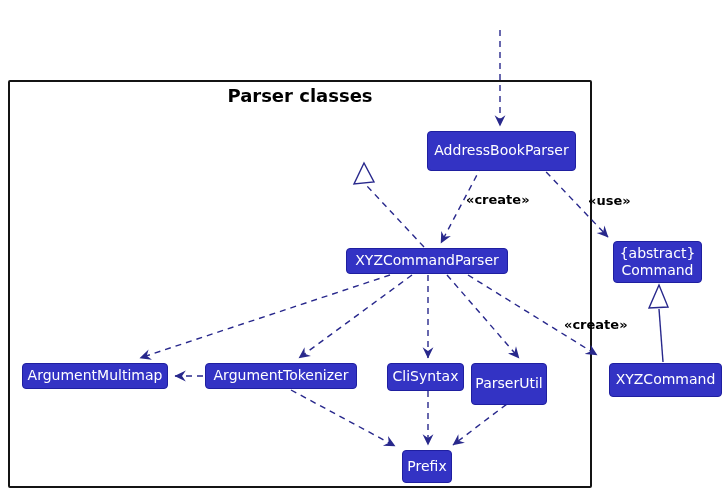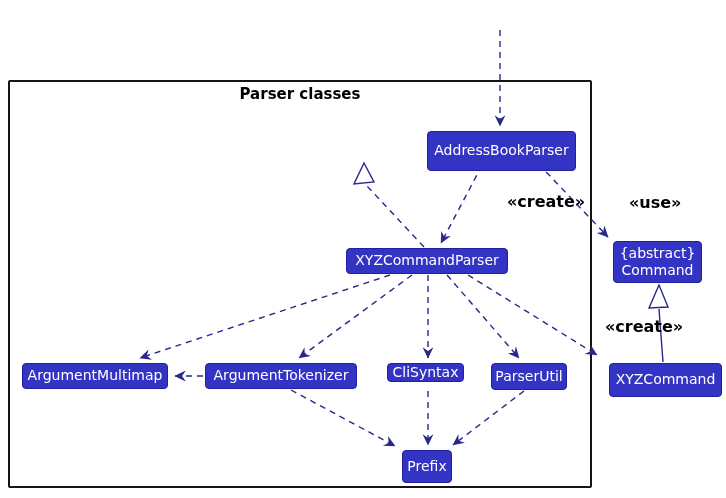--- a/index.html
+++ b/index.html
@@ -6,35 +6,35 @@
   #stage{
     position:relative;width:726px;height:498px;background:#ffffff;overflow:hidden;
     font-family:"DejaVu Sans","Liberation Sans",sans-serif;
   }
   .frame{
     position:absolute;left:8px;top:80px;width:580px;height:404px;
     border:2px solid var(--frame-border,#141414);border-radius:2px;background:transparent;
   }
   .frame-title{
     position:absolute;top:3px;left:0;width:100%;text-align:center;
-    font-weight:bold;font-size:15px;color:#000;
+    font-weight:bold;font-size:18px;color:#000;
   }
   svg.wires{position:absolute;left:0;top:0;z-index:2;}
   .dashed{stroke:var(--arrow,#28288C);stroke-width:1.4;fill:none;stroke-dasharray:6 5;}
   .solid{stroke:var(--arrow,#28288C);stroke-width:1.4;fill:none;}
   .hollow{fill:#ffffff;stroke:var(--arrow,#28288C);stroke-width:1.4;}
   .node{
     position:absolute;z-index:3;background:var(--node-fill,#3333C4);
     border:1px solid var(--node-border,#1F1FA0);border-radius:4px;
     color:var(--node-text,#fff);font-size:14px;line-height:1.25;
     display:flex;flex-direction:column;align-items:center;justify-content:center;
     text-align:center;white-space:nowrap;box-sizing:border-box;
   }
   .edge-label{
-    position:absolute;z-index:4;font-weight:bold;font-size:16px;color:#000;white-space:nowrap;margin-left:41px;
+    position:absolute;z-index:4;font-weight:bold;font-size:13px;color:#000;white-space:nowrap;
   }
 </style>
 </head>
 <body>
 
 <div id="stage">
 
   <div class="frame">
     <div class="frame-title">Parser classes</div>
   </div>
@@ -83,25 +83,25 @@
   </div>
 
   <div class="node" style="left:22px;top:363px;width:146px;height:26px">
     <div>ArgumentMultimap</div>
   </div>
 
   <div class="node" style="left:205px;top:363px;width:152px;height:26px">
     <div>ArgumentTokenizer</div>
   </div>
 
-  <div class="node" style="left:387px;top:363px;width:77px;height:19px">
+  <div class="node" style="left:387px;top:363px;width:77px;height:28px">
     <div>CliSyntax</div>
   </div>
 
-  <div class="node" style="left:491px;top:363px;width:76px;height:27px">
+  <div class="node" style="left:471px;top:363px;width:76px;height:42px">
     <div>ParserUtil</div>
   </div>
 
   <div class="node" style="left:609px;top:363px;width:113px;height:34px">
     <div>XYZCommand</div>
   </div>
 
   <div class="node" style="left:402px;top:450px;width:50px;height:33px">
     <div>Prefix</div>
   </div>

